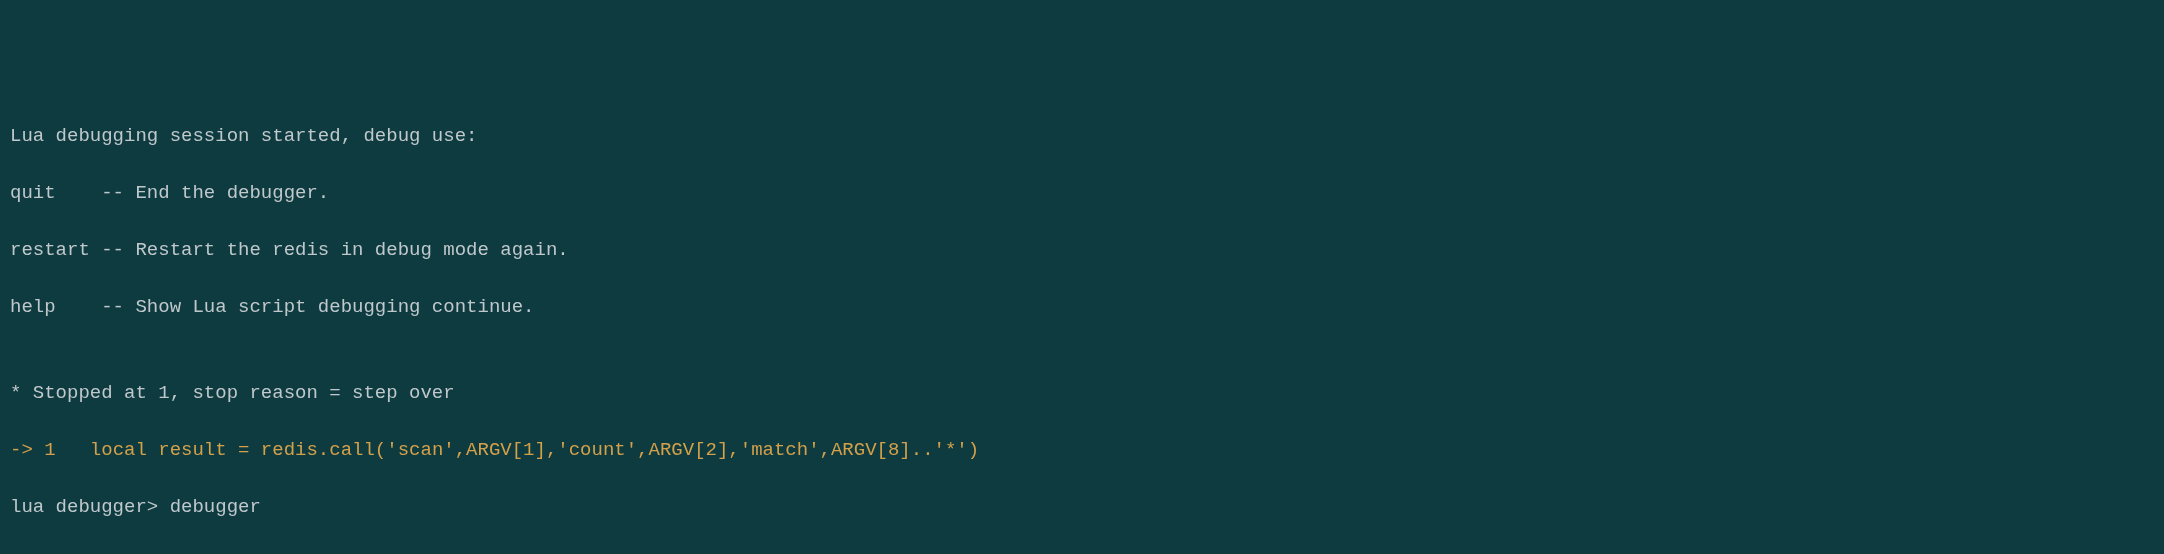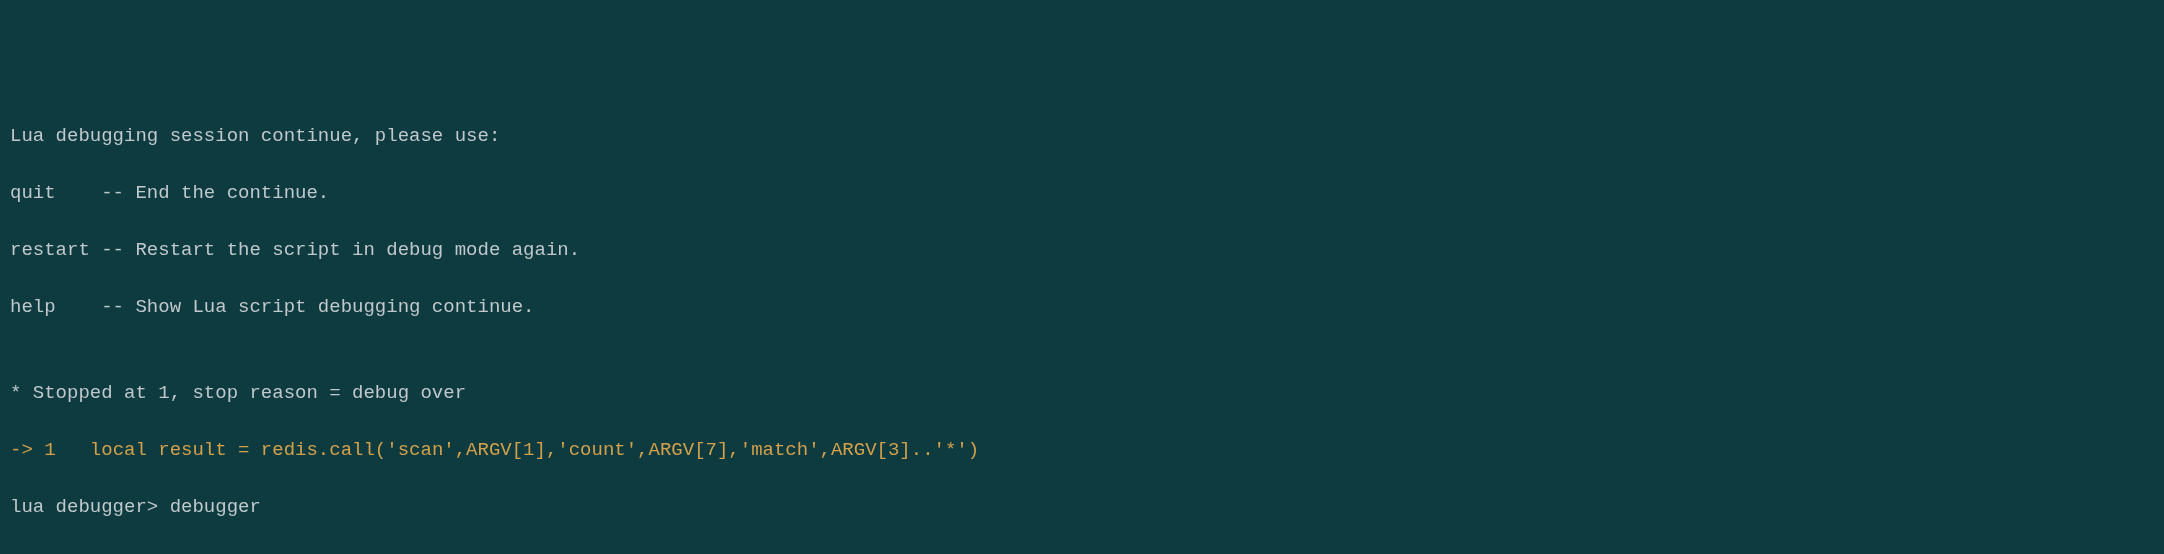--- a/index.html
+++ b/index.html
@@ -35,27 +35,27 @@
     .prompt {
       color: #c0c8cc;
       text-align: right;
     }
   </style>
 </head>
 <body>
 
 
 
-<span class="line normal">Lua debugging session continue, please use:</span>
-<span class="line normal">quit    -- End the continue.</span>
-<span class="line normal">restart -- Restart the script in debug mode again.</span>
+<span class="line normal">Lua debugging session started, debug use:</span>
+<span class="line normal">quit    -- End the debugger.</span>
+<span class="line normal">restart -- Restart the redis in debug mode again.</span>
 <span class="line normal">help    -- Show Lua script debugging continue.</span>
 <span class="line"></span>
-<span class="line normal">* Stopped at 1, stop reason = debug over</span>
-<span class="line"><span class="orange">-&gt; 1   </span><span class="orange">local result = redis.call('scan',ARGV[1],'count',ARGV[7],'match',ARGV[3]..'*')</span></span>
+<span class="line normal">* Stopped at 1, stop reason = step over</span>
+<span class="line"><span class="orange">-&gt; 1   </span><span class="orange">local result = redis.call('scan',ARGV[1],'count',ARGV[2],'match',ARGV[8]..'*')</span></span>
 <span class="line"><span class="prompt">lua debugger&gt; </span><span class="normal">debugger</span></span>
 <span class="line bold">&lt;debug&gt; line 3: "0,10000,jdi,3021081616280006280431"</span>
 
 <span class="line"></span>
 
 <span class="line"></span>
 
 
 
 

